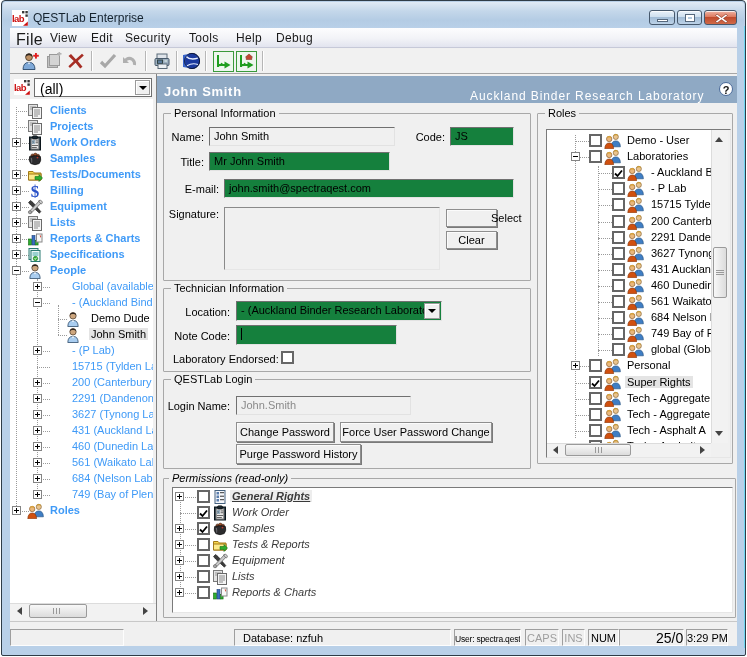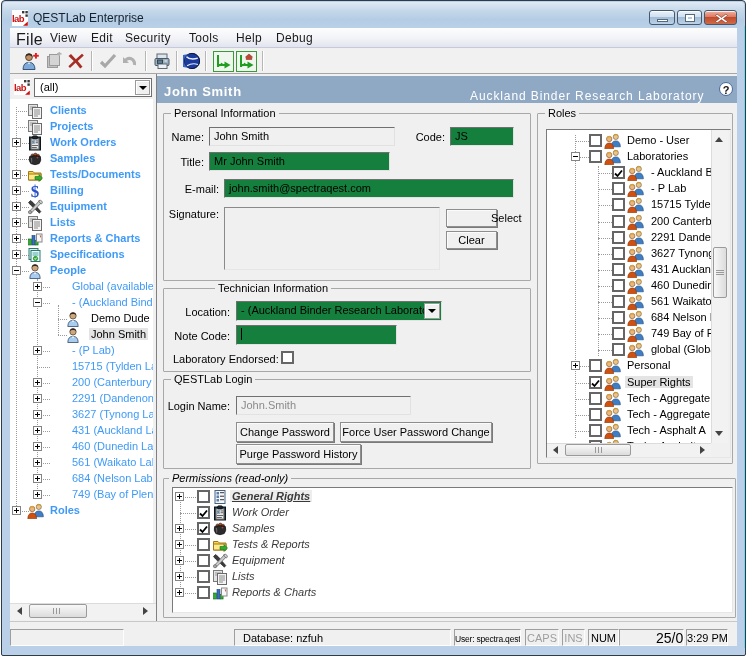--- a/index.html
+++ b/index.html
@@ -115,21 +115,21 @@
       </svg></div>
 <div class="a" style="left:14px;top:79px;"><svg width="16" height="16" viewBox="0 0 16 16" style="">
         <rect x="0" y="0" width="16" height="16" fill="#fff"></rect>
         <text x="0" y="12" font-family="Liberation Sans" font-weight="bold" font-size="9.5" letter-spacing="-0.6" fill="#cc1111">lab</text>
         <rect x="10" y="1" width="2.4" height="2.4" fill="#3a3a3a"></rect>
         <rect x="13.4" y="1" width="2.4" height="2.4" fill="#3a3a3a"></rect>
         <rect x="13.4" y="4.4" width="2.4" height="2.4" fill="#3a3a3a"></rect>
         <path d="M11 15.8 L15.8 15.8 L15.8 11.4 Z" fill="#cc1111"></path>
       </svg></div>
 <div class="a" style="left:34px;top:78px;width:118px;height:19px;background:#fff;border:1px solid #6e6e6e;"></div>
-<div class="a" style="left:40px;top:81px;font-size:11px;">(all)</div>
+<div class="a" style="left:40px;top:81px;font-size:14px;">(all)</div>
 <div class="a" style="left:135px;top:80px;width:15px;height:15px;background:#f0f0f0;border:1px solid #9a9a9a;box-shadow:inset 1px 1px 0 #fff;"></div>
 <div class="arr" style="left:139px;top:86px;border-left:4px solid transparent;border-right:4px solid transparent;border-top:4px solid #000;"></div>
 <div class="a" style="left:10px;top:99px;width:143px;height:504px;background:#fff;overflow:hidden;" id="ltree">
 <div class="dotv" style="left:6px;top:8px;height:405px;"></div>
 <div class="dotv" style="left:27px;top:180px;height:216px;"></div>
 <div class="dotv" style="left:48px;top:206px;height:30px;"></div>
 <div class="doth" style="left:6px;top:12px;width:13px;"></div>
 <div class="a" style="left:17px;top:4px;"><svg width="16" height="16" viewBox="0 0 16 16" style="">
           <rect x="1.5" y="1.5" width="9" height="11" fill="#e3e3e3" stroke="#7a7a7a"></rect>
           <rect x="3" y="3.5" width="6" height="1" fill="#9a9a9a"></rect>
@@ -383,21 +383,21 @@
 <div class="tb" style="left:450px;top:127px;width:64px;height:19px;">JS</div>
 <div class="a" style="left:164px;top:156px;width:40px;text-align:right;">Title:</div>
 <div class="tb" style="left:209px;top:152px;width:181px;height:19px;">Mr John Smith</div>
 <div class="a" style="left:169px;top:183px;width:50px;text-align:right;">E-mail:</div>
 <div class="tb" style="left:224px;top:179px;width:290px;height:19px;">john.smith@spectraqest.com</div>
 <div class="a" style="left:164px;top:208px;width:55px;text-align:right;">Signature:</div>
 <div class="a" style="left:224px;top:207px;width:216px;height:63px;background:#f0f0f0;border:1px solid #8a8a8a;border-bottom-color:#e6e6e6;border-right-color:#e6e6e6;"></div>
 <div class="btn" style="left:446px;top:209px;width:51px;height:18px;line-height:17px;padding-left:44px;">Select</div>
 <div class="btn" style="left:446px;top:231px;width:51px;height:18px;line-height:17px;">Clear</div>
 <div class="grp" style="left:163px;top:288px;width:368px;height:84px;"></div>
-<div class="glab" style="left:171px;top:282px;margin-left:44px;">Technician Information</div>
+<div class="glab" style="left:171px;top:282px;">Technician Information</div>
 <div class="a" style="left:180px;top:306px;width:50px;text-align:right;">Location:</div>
 <div class="tb" style="left:236px;top:301px;width:206px;height:20px;">- (Auckland Binder Research Laboratory</div>
 <div class="a" style="left:424px;top:303px;width:16px;height:16px;background:#f0f0f0;border:1px solid #9a9a9a;box-shadow:inset 1px 1px 0 #fff;"></div>
 <div class="arr" style="left:428px;top:309px;border-left:4px solid transparent;border-right:4px solid transparent;border-top:4px solid #000;"></div>
 <div class="a" style="left:170px;top:330px;width:60px;text-align:right;">Note Code:</div>
 <div class="tb" style="left:236px;top:325px;width:161px;height:20px;"><span style="border-left:1px solid #000;">&nbsp;</span></div>
 <div class="a" style="left:173px;top:353px;">Laboratory Endorsed:</div>
 <div class="cb" style="left:281px;top:351px;"></div>
 <div class="grp" style="left:163px;top:379px;width:368px;height:90px;"></div>
 <div class="glab" style="left:171px;top:373px;">QESTLab Login</div>

